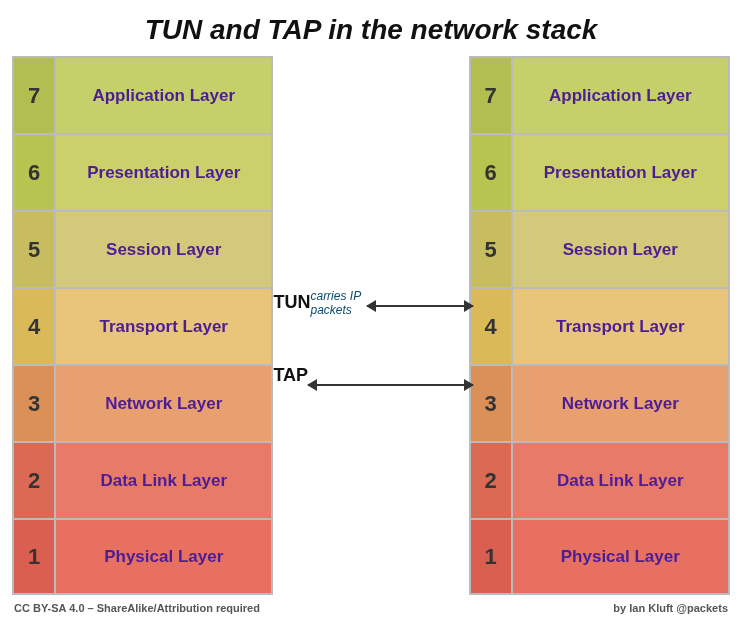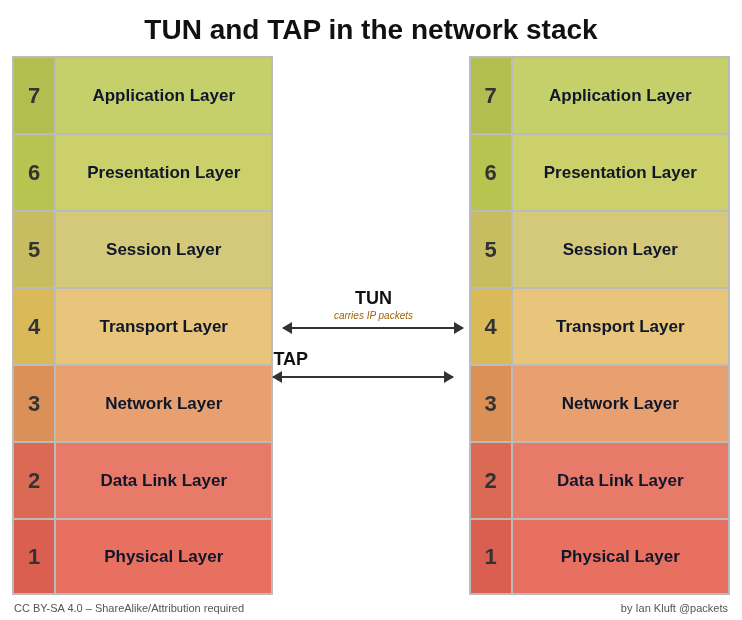--- a/index.html
+++ b/index.html
@@ -10,20 +10,21 @@
       font-family: sans-serif;
       overflow: hidden;
       position: relative;
     }
     .page-title {
       text-align: center;
       font-size: 28px;
       font-weight: bold;
       padding: 14px 0 10px 0;
       color: #111;
+      font-style: italic;
     }
     .main-layout {
       display: flex;
       flex-direction: row;
       align-items: stretch;
       justify-content: space-between;
       padding: 0 12px;
       gap: 0;
     }
     .stack {
@@ -54,53 +55,53 @@
       border-right: 2px solid #bbb;
       flex-shrink: 0;
     }
     .layer-name {
       flex: 1;
       display: flex;
       align-items: center;
       justify-content: center;
       font-size: 17px;
       font-weight: bold;
-      color: #0f172a;
+      color: #4c1d95;
       text-align: left;
       padding: 0 6px;
     }
 
     .middle-area {
       width: 200px;
       display: flex;
       flex-direction: column;
       align-items: center;
       justify-content: flex-start;
       padding-top: 0;
       position: relative;
     }
 
     .tun-section {
       position: absolute;
       top: 232px;
       left: 0;
       width: 200px;
       display: flex;
-      flex-direction: column;
+      flex-direction: row;
       align-items: center;
     }
     .tun-label {
       font-size: 18px;
       font-weight: bold;
       color: #111;
     }
     .tun-sub {
-      font-size: 10px;
+      font-size: 12px;
       font-style: italic;
-      color: #a16207;
+      color: #0c4a6e;
       margin-top: 1px;
     }
     .arrow-row {
       display: flex;
       align-items: center;
       width: 180px;
       justify-content: center;
       margin-top: 6px;
     }
     .arrow-line {
@@ -123,38 +124,39 @@
       position: absolute;
       right: -1px;
       top: -5px;
       border-top: 6px solid transparent;
       border-bottom: 6px solid transparent;
       border-left: 10px solid #333;
     }
 
     .tap-section {
       position: absolute;
-      top: 293px;
+      top: 309px;
       left: 0;
       width: 200px;
       display: flex;
-      flex-direction: column;
-      align-items: flex-start;
+      flex-direction: row;
+      align-items: flex-end;
     }
 
     .footer {
       position: absolute;
       bottom: 6px;
       left: 0;
       right: 0;
       display: flex;
       justify-content: space-between;
       padding: 0 14px;
       font-size: 11px;
       color: #555;
+      font-weight: bold;
     }
   </style>
 </head>
 <body>
 
 <div class="page-title">TUN and TAP in the network stack</div>
 
 <div class="main-layout">
 
   <div class="stack" id="left-stack">

